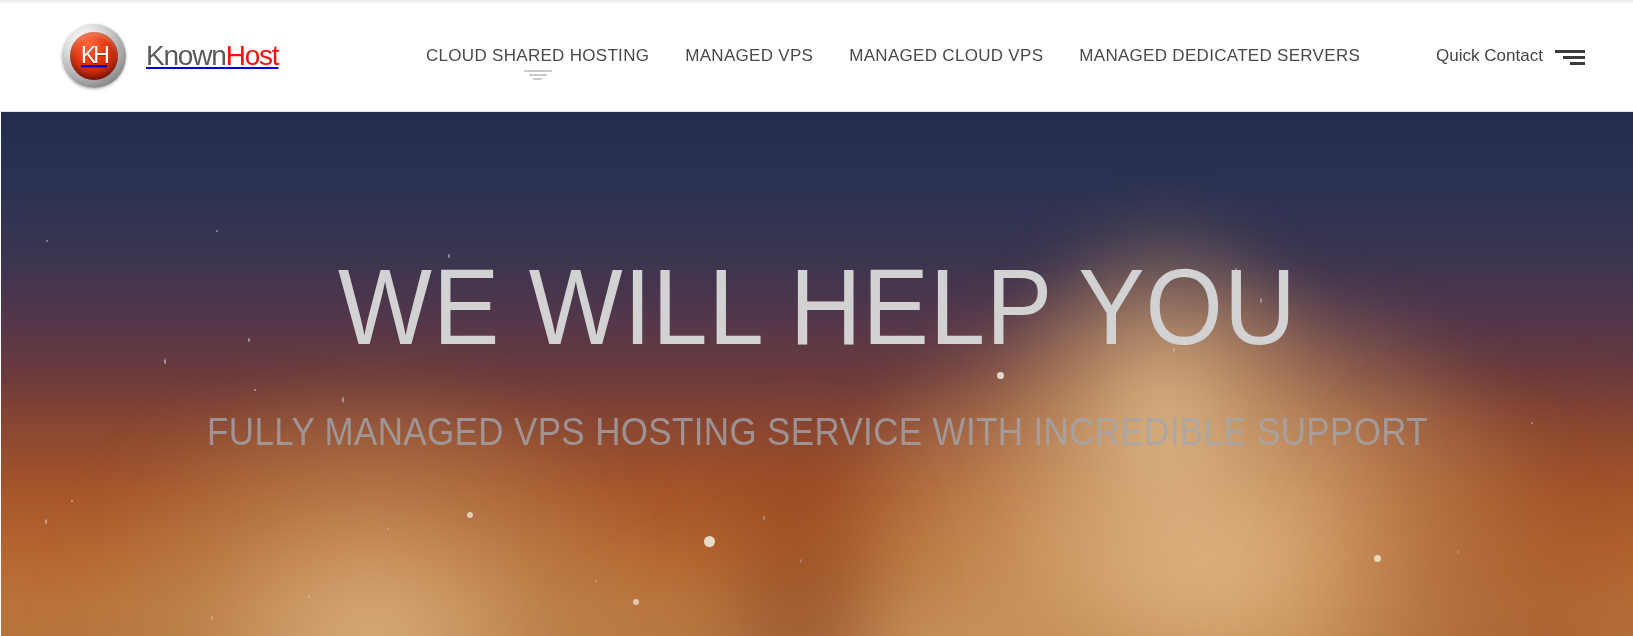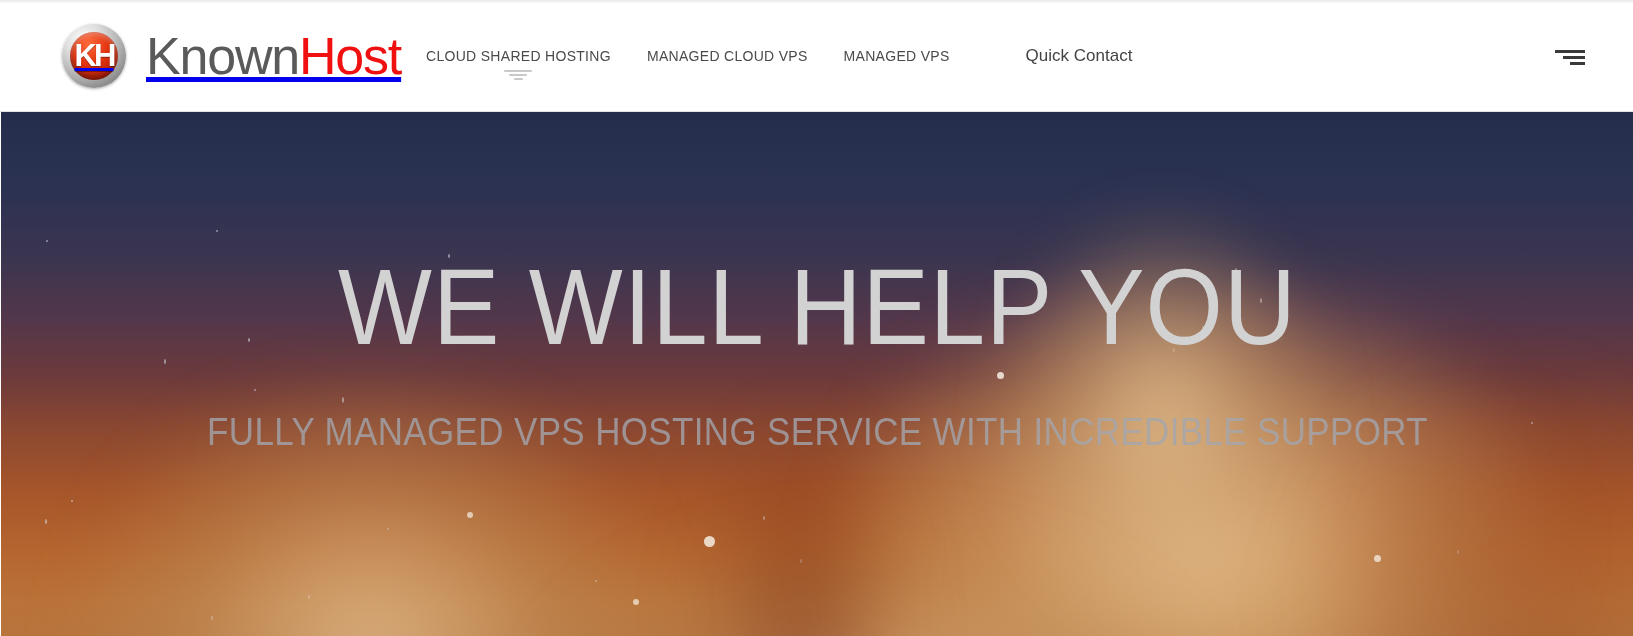--- a/index.html
+++ b/index.html
@@ -35,46 +35,46 @@
     display:flex; align-items:center; justify-content:center;
   }
   #logo-mark::after {
     content:""; position:absolute; left:8px; top:8px; width:48px; height:48px;
     border-radius:50%;
     background:
       radial-gradient(circle at 38% 24%, #ff6a3c 0%, #e2350f 42%, #b9200a 78%, #8e1605 100%);
     box-shadow:inset 0 -3px 6px rgba(0,0,0,.45), inset 0 3px 5px rgba(255,255,255,.35);
   }
   #logo-kh {
-    position:relative; z-index:3; color:#ffffff; font-weight:bold;
+    position:relative; z-index:3; color:#ffffff; font-weight:normal;
     font-family:"Liberation Sans", sans-serif;
-    font-size:31px; letter-spacing:-3px; line-height:1;
+    font-size:23px; letter-spacing:-3px; line-height:1;
     transform:translateY(-1px);
     text-shadow:0 1px 1px rgba(0,0,0,.35);
   }
   #logo-word {
-    margin-left:20px; font-size:52px; letter-spacing:-1.2px;
+    margin-left:20px; font-size:28px; letter-spacing:-1.2px;
     font-family:"Liberation Sans", sans-serif; font-weight:400; line-height:1;
     white-space:nowrap;
   }
   #logo-known { color:#5a5a5a; }
   #logo-host  { color:#f01010; }
 
   
   #nav {
     position:absolute; left:408px; top:0; height:112px;
     display:flex; align-items:center;
   }
   .nav-item {
     position:relative; padding:0 18px; height:112px;
     display:flex; align-items:center; justify-content:center;
     cursor:pointer;
   }
   .nav-label {
-    font-size:14px; color:#4a4a4a; letter-spacing:.3px; white-space:nowrap;
+    font-size:17px; color:#4a4a4a; letter-spacing:.3px; white-space:nowrap;
     font-family:"Liberation Sans", sans-serif; font-weight:400;
   }
   .nav-item.small .nav-label { font-size:17px; color:#444; letter-spacing:0; }
   .nav-caret {
     position:absolute; left:50%; transform:translateX(-50%); bottom:34px;
     width:28px; height:8px;
   }
   .nav-caret i {
     display:block; margin:0 auto 2px auto; height:2px; background:#c9c9c9; border-radius:1px;
   }
@@ -205,24 +205,27 @@
     <nav id="nav">
       <div class="nav-item">
         <span class="nav-label">CLOUD SHARED HOSTING</span>
         <span class="nav-caret">
             <i></i>
             <i></i>
             <i></i>
           </span>
       </div>
       <div class="nav-item">
+        <span class="nav-label">MANAGED VPS</span>
+      </div>
+      <div class="nav-item">
         <span class="nav-label">MANAGED CLOUD VPS</span>
       </div>
       <div class="nav-item">
-        <span class="nav-label">MANAGED VPS</span>
+        <span class="nav-label">MANAGED DEDICATED SERVERS</span>
       </div>
       <div class="nav-item small" id="quick-contact">
         <span class="nav-label">Quick Contact</span>
       </div>
     </nav>
 
     <div id="hamburger">
       <i></i>
         <i></i>
         <i></i>

